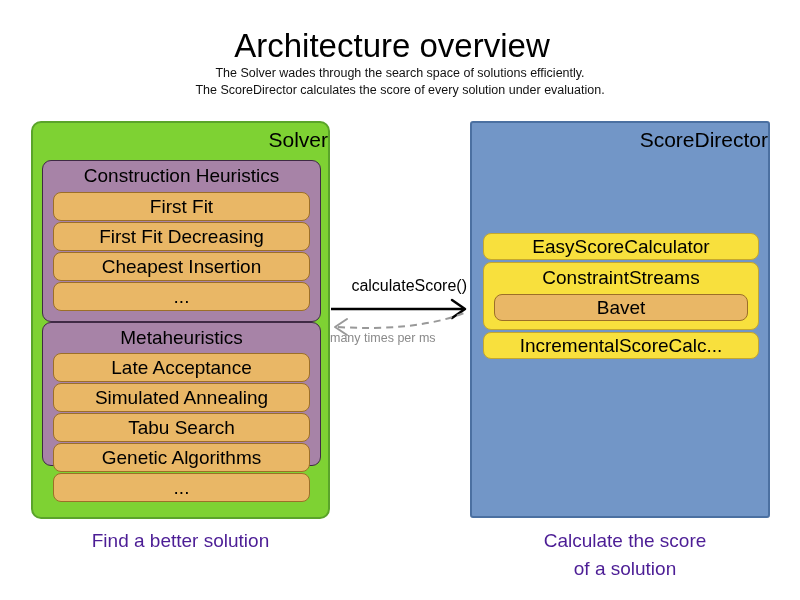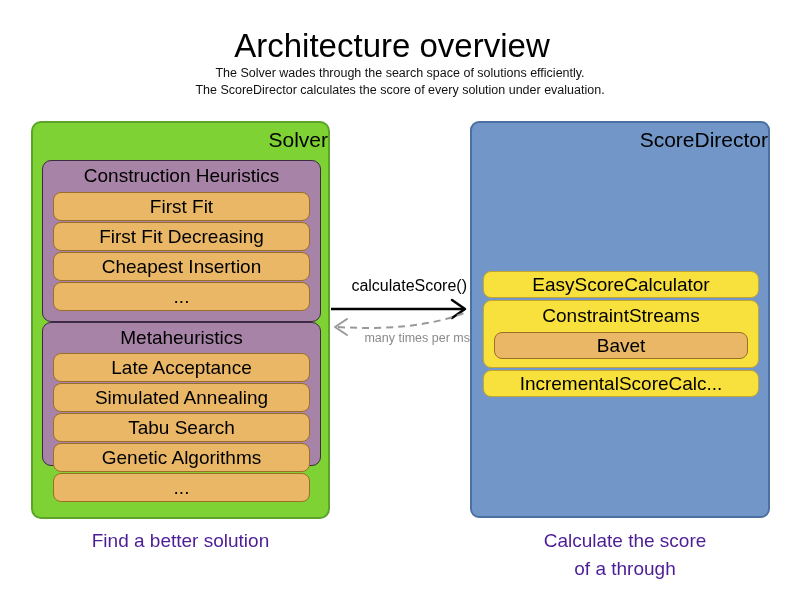--- a/index.html
+++ b/index.html
@@ -44,27 +44,26 @@
   .orange-item {
     position: absolute; left: 10px; width: 257px; height: 29px;
     background: #e9b766; border: 1.5px solid #9c6f28; border-radius: 8px;
     display: flex; align-items: center; justify-content: center;
     font-size: 19px; color: #000;
   }
 
   
   .sd-box {
     position: absolute; left: 470px; top: 121px; width: 300px; height: 397px;
-    background: #7296c7; border: 2px solid #4b70a1; border-radius: 9px;
+    background: #7296c7; border: 2px solid #4b70a1; border-radius: 3px;
   }
   .yellow-box {
     position: absolute; left: 11px; width: 276px;
     background: #f8e03d; border: 1.5px solid #c4a72e; border-radius: 8px;
     color: #000;
-    margin-top: 38px;
   }
   .yellow-box.flat {
     height: 27px; display: flex; align-items: center; justify-content: center;
     font-size: 19px;
   }
   .yellow-box.easy { top: 110px; }
   .yellow-box.cs   { top: 139px; height: 68px; }
   .yellow-box.incr { top: 209px; }
   .cs-label {
     position: absolute; left: 0; top: 2px; width: 100%;
@@ -86,21 +85,21 @@
   .caption.right { left: 470px; top: 527px; width: 310px; }
 
   
   svg.arrows { position: absolute; left: 0; top: 0; pointer-events: none; }
   .call-label {
     position: absolute; left: 330px; top: 277px; width: 137px;
     text-align: right; font-size: 16px; color: #000;
   }
   .freq-label {
     position: absolute; left: 330px; top: 331px; width: 140px;
-    text-align: right; font-size: 12.5px; color: #8a8a8a;
+    text-align: left; font-size: 12.5px; color: #8a8a8a;
   }
 </style>
 </head>
 <body>
 
 <div class="canvas">
 
   <div class="title">Architecture overview</div>
   <div class="subtitle l1">The Solver wades through the search space of solutions efficiently.</div>
   <div class="subtitle l2">The ScoreDirector calculates the score of every solution under evaluation.</div>
@@ -135,21 +134,21 @@
       <div class="cs-label">ConstraintStreams</div>
       <div class="bavet-item">Bavet</div>
     </div>
 
     <div class="yellow-box flat incr">IncrementalScoreCalc...</div>
   </div>
 
   <div class="caption left">Find a better solution</div>
   <div class="caption right">
     <div>Calculate the score</div>
-    <div>of a through</div>
+    <div>of a solution</div>
   </div>
 
   <svg class="arrows" width="800" height="600" viewBox="0 0 800 600">
     <g>
       <line x1="331" y1="309" x2="463" y2="309" stroke="#000" stroke-width="2.5"></line>
       <polyline points="452,300 465,309 452,318" fill="none" stroke="#000" stroke-width="2.5" stroke-linecap="round" stroke-linejoin="round"></polyline>
     </g>
     <g>
       <path d="M338,327 C 385,330 432,326 464,313" fill="none" stroke="#999" stroke-width="2" stroke-dasharray="7,5"></path>
       <polyline points="347,319 335,327 347,335" fill="none" stroke="#999" stroke-width="2" stroke-linecap="round" stroke-linejoin="round"></polyline>

